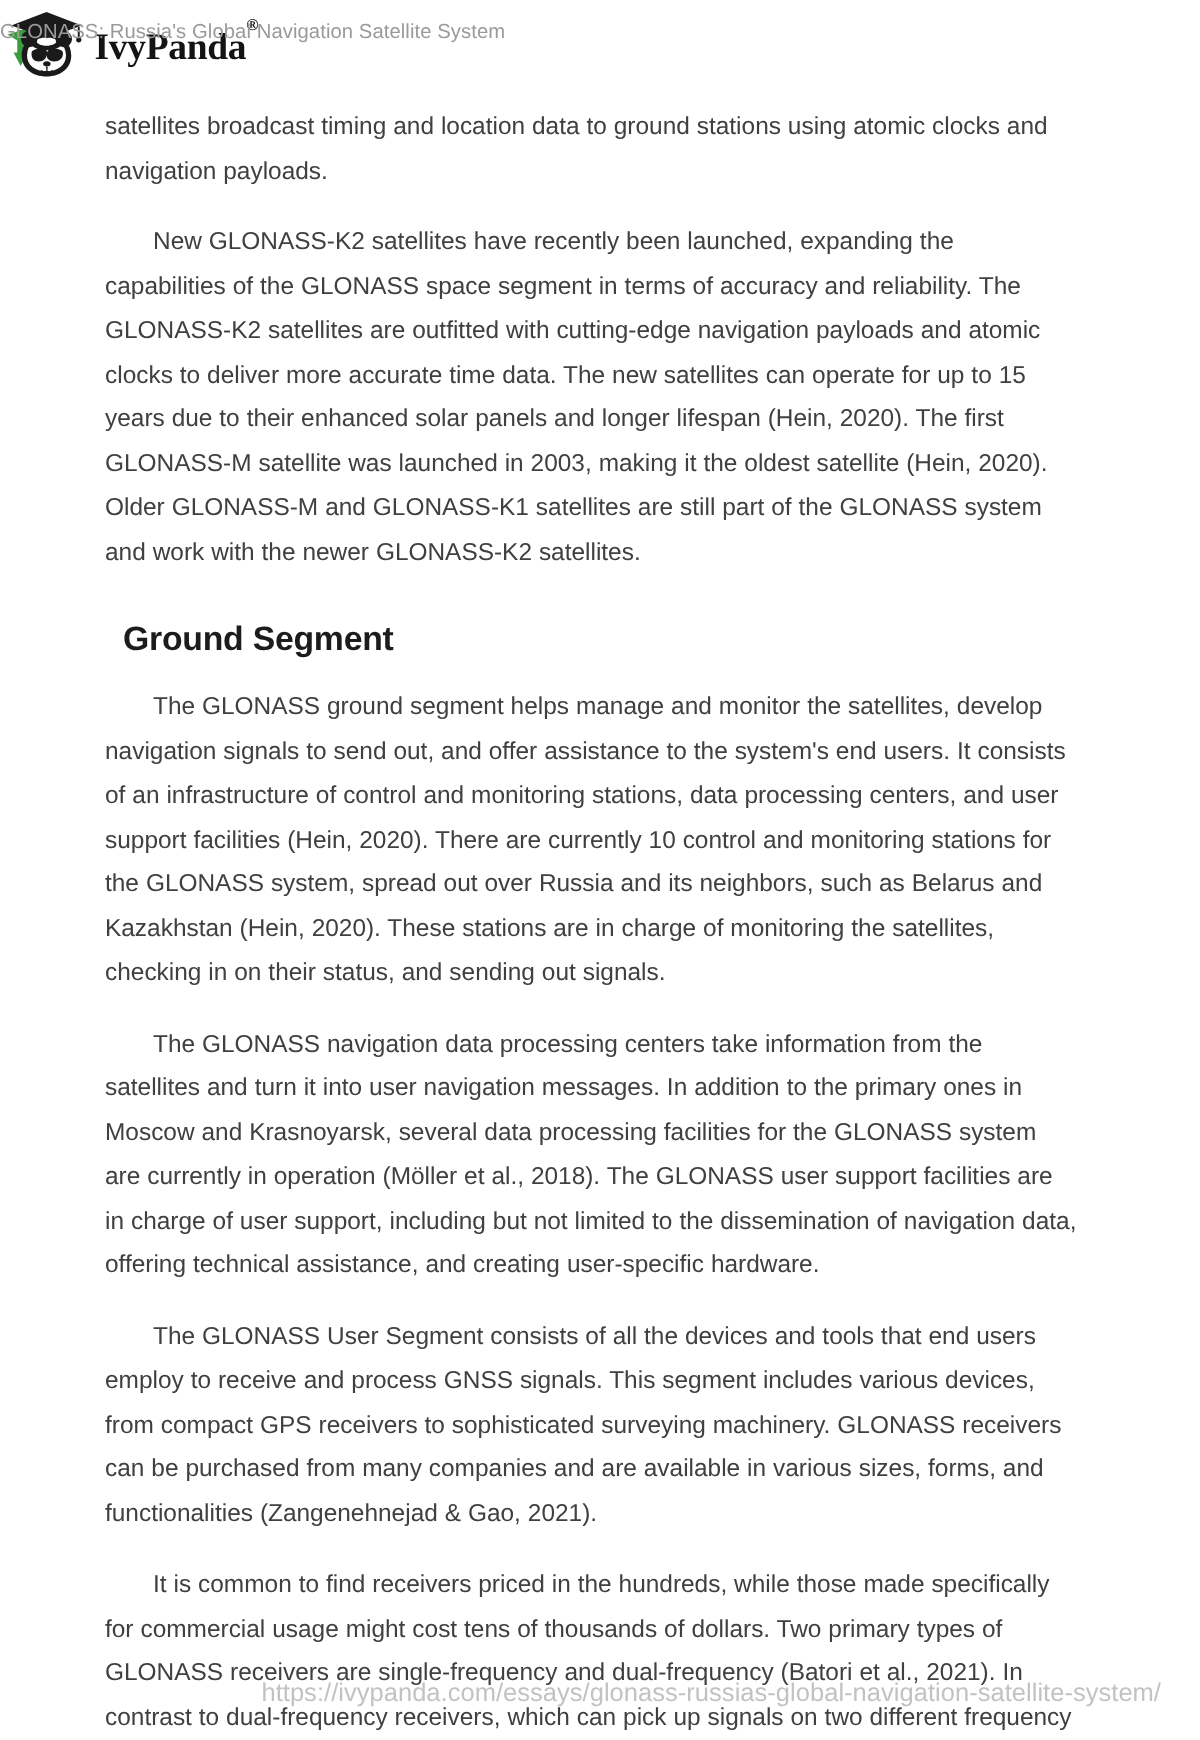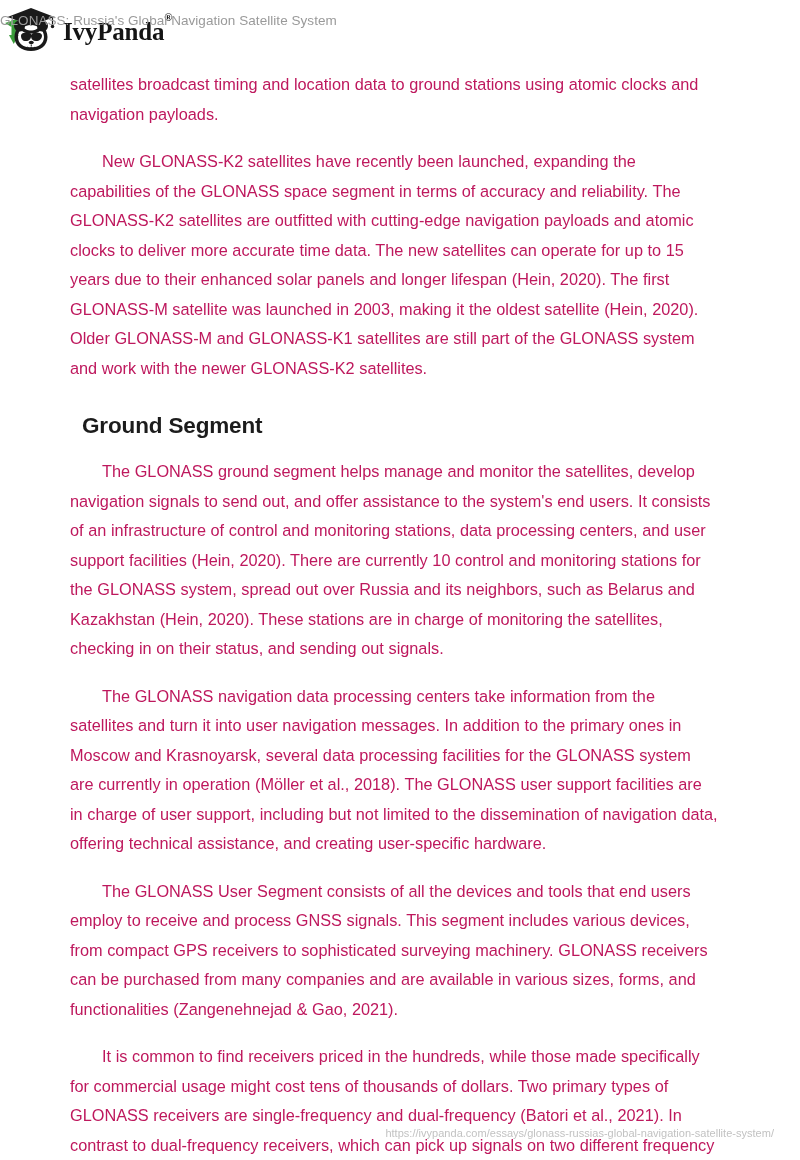--- a/index.html
+++ b/index.html
@@ -68,21 +68,21 @@
   
   .article {
     position: absolute;
     top: 70px;
     left: 70px;
     width: 652px;
   }
   .para {
     font-size: 16.3px;
     line-height: 29.5px;
-    color: #be185d;
+    color: #404040;
     margin: 0 4px 18px 0;
     text-indent: 32px;
     text-align: left;
     word-spacing: 0.1px;
   }
   .para.no-indent {
     text-indent: 0;
   }
   .section-heading {
     font-size: 22.5px;
@@ -93,21 +93,21 @@
     letter-spacing: -0.15px;
   }
 
   
   .page-footer {
     position: absolute;
     left: 0;
     bottom: 21px;
     width: 774px;
     text-align: right;
-    font-size: 11px;
+    font-size: 17px;
     color: #c2c2c2;
     letter-spacing: 0.02px;
   }
   .footer-url {
     color: #c2c2c2;
     text-decoration: none;
   }
 </style>
 </head>
 <body>

